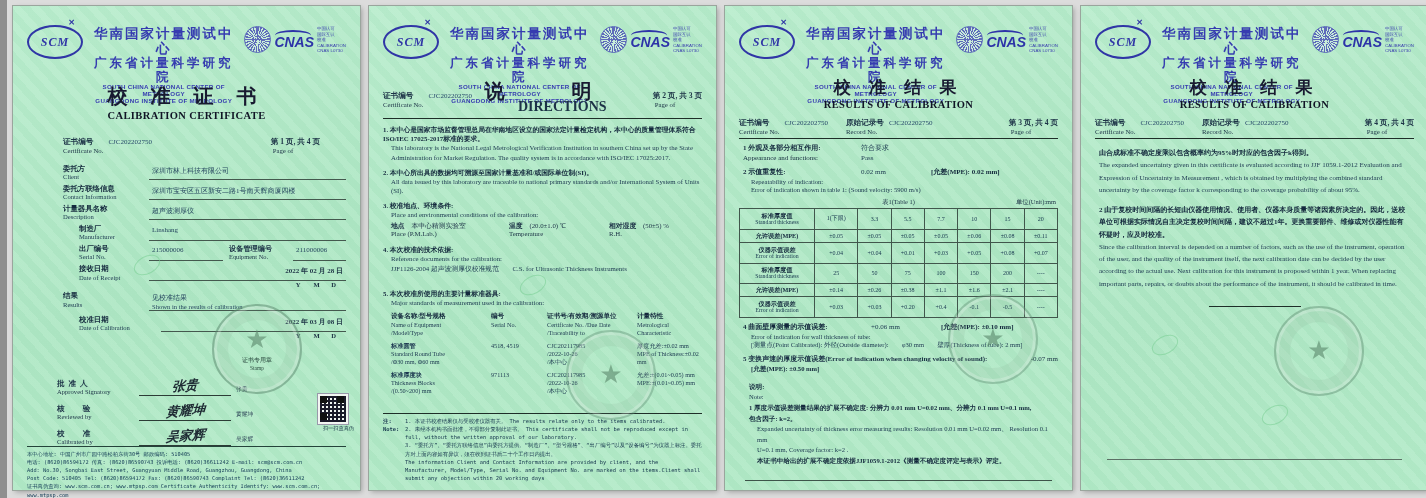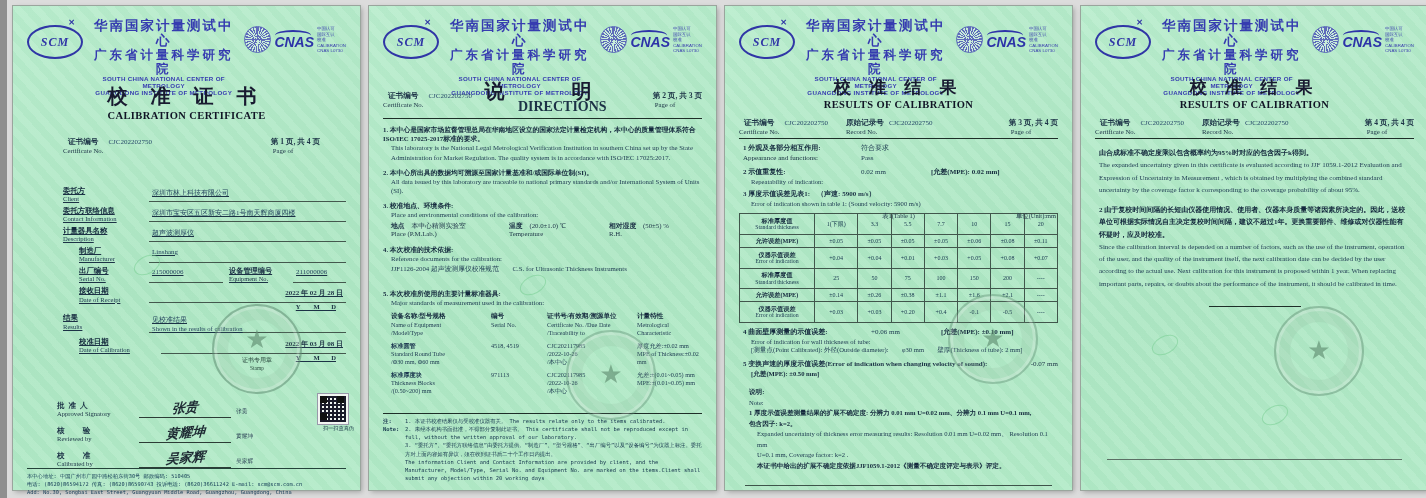--- a/index.html
+++ b/index.html
@@ -12,37 +12,37 @@
           repeating-linear-gradient(48deg, rgba(255,255,255,0.07) 0 7px, rgba(20,80,50,0.02) 7px 14px),
           linear-gradient(160deg,#b9edcd 0%,#aee7c4 55%,#b3ebc8 100%);
         box-shadow:0 0 0 1px #9aa59d, 2px 2px 5px rgba(0,0,0,0.28);
         display:flex;flex-direction:column;}
   
   .hdr{display:flex;align-items:flex-start;gap:5px;height:54px;flex:none;}
   .scm{position:relative;flex:none;width:52px;height:30px;margin-top:9px;border:2px solid #3036a6;
        border-radius:50%;display:flex;align-items:center;justify-content:center;}
   .scm::before{content:"✕";position:absolute;top:-9px;right:6px;font-size:8px;color:#3036a6;font-weight:bold;}
   .scm-t{font-style:italic;font-weight:bold;font-size:12px;color:#3036a6;letter-spacing:1px;}
-  .org{flex:1;text-align:center;line-height:1.12;margin-top:2px;}
+  .org{flex:1;text-align:center;line-height:1.12;margin-top:10px;}
   .oc1{font-size:13.5px;font-weight:bold;color:#363cb0;letter-spacing:2px;}
   .oc2{font-size:12.5px;font-weight:bold;color:#363cb0;letter-spacing:3px;}
   .oe{font-size:6.2px;font-weight:bold;color:#363cb0;letter-spacing:0.3px;font-family:"Liberation Sans",sans-serif;}
   .seals{flex:none;display:flex;align-items:center;gap:3px;margin-top:10px;}
   .ilac{width:25px;height:25px;border-radius:50%;border:1px solid #464cb4;
         background:repeating-conic-gradient(#5055b8 0 7deg, #cdeedd 7deg 14deg);opacity:.85;}
   .cnasbox{position:relative;font-family:"Liberation Sans",sans-serif;font-weight:bold;font-style:italic;
            font-size:14px;color:#2d33a8;padding-top:4px;}
   .cnasbox::before{content:"";position:absolute;top:0;left:1px;width:36px;height:9px;
            border-top:2.5px solid #2d33a8;border-radius:50%;}
   .cnasnotes{font-size:4.4px;line-height:1.25;color:#3a40ae;font-family:"Liberation Sans",sans-serif;}
   
   .t-cn{text-align:center;font-size:20px;font-weight:bold;letter-spacing:9px;color:#181a30;margin-top:13px;}
   .t-en{text-align:center;font-size:10.5px;font-weight:bold;color:#101425;letter-spacing:0.4px;}
   .meta{display:flex;margin-top:12px;font-size:7px;}
-  .meta .lab b{display:block;font-size:7.6px;text-align:center;}
+  .meta .lab b{display:block;font-size:7.6px;}
   .meta .lab i{display:block;font-style:normal;font-size:6.8px;}
   .meta .val{margin-left:5px;margin-top:1px;color:#27496a;}
   .pageno{margin-left:auto;text-align:left;}
   .pageno b{display:block;font-size:7.6px;}
   .pageno i{display:block;font-style:normal;font-size:6.8px;padding-left:2px;}
   
   .frow{display:flex;margin-top:4.5px;}
   .ind1{padding-left:36px;} .ind2{padding-left:52px;}
   .flab{flex:none;width:86px;line-height:1.12;}
   .flab b{display:block;font-size:7.4px;color:#14293d;}
@@ -160,21 +160,21 @@
           <b>证书编号</b>
           <i>Certificate No.</i>
         </div>
       <div class="val">CJC202202750</div>
       <div class="pageno" style="padding-right:26px;">
           <b>第 1 页, 共 4 页</b>
           <i>Page      of</i>
         </div>
     </div>
 
-    <div style="margin-top:28px;text-decoration:underline;">
+    <div style="margin-top:6px;">
       <div class="frow ind1">
         <div class="flab">
             <b>委托方</b>
             <i>Client</i>
           </div>
         <div class="fval">深圳市林上科技有限公司</div>
       </div>
       <div class="frow ind1">
         <div class="flab">
             <b>委托方联络信息</b>
@@ -487,23 +487,20 @@
     <div class="r-item" style="margin-top:1px;">
       <div class="c1" style="font-weight:normal;">Appearance and functions:</div>
       <div class="c2">Pass</div>
     </div>
     <div class="r-item">
       <div class="c1">2 示值重复性:</div>
       <div class="c2">0.02  mm</div>
       <div class="c3">[允差(MPE): 0.02 mm]</div>
     </div>
     <div class="r-en">Repeatability of indication:</div>
-    <div class="r-item">
-        <div style="font-weight:bold;">3 厚度示值误差见表1:　（声速: 5900 m/s）</div>
-      </div>
     <div class="r-en">Error of indication shown in table 1:  (Sound velocity: 5900 m/s)</div>
 
     <div class="tcap">
       <span class="c">表1(Table 1)</span>
       <span class="u">单位(Unit):mm</span>
     </div>
     <table class="t3">
       <tbody>
           <tr>
         <td class="rh">

